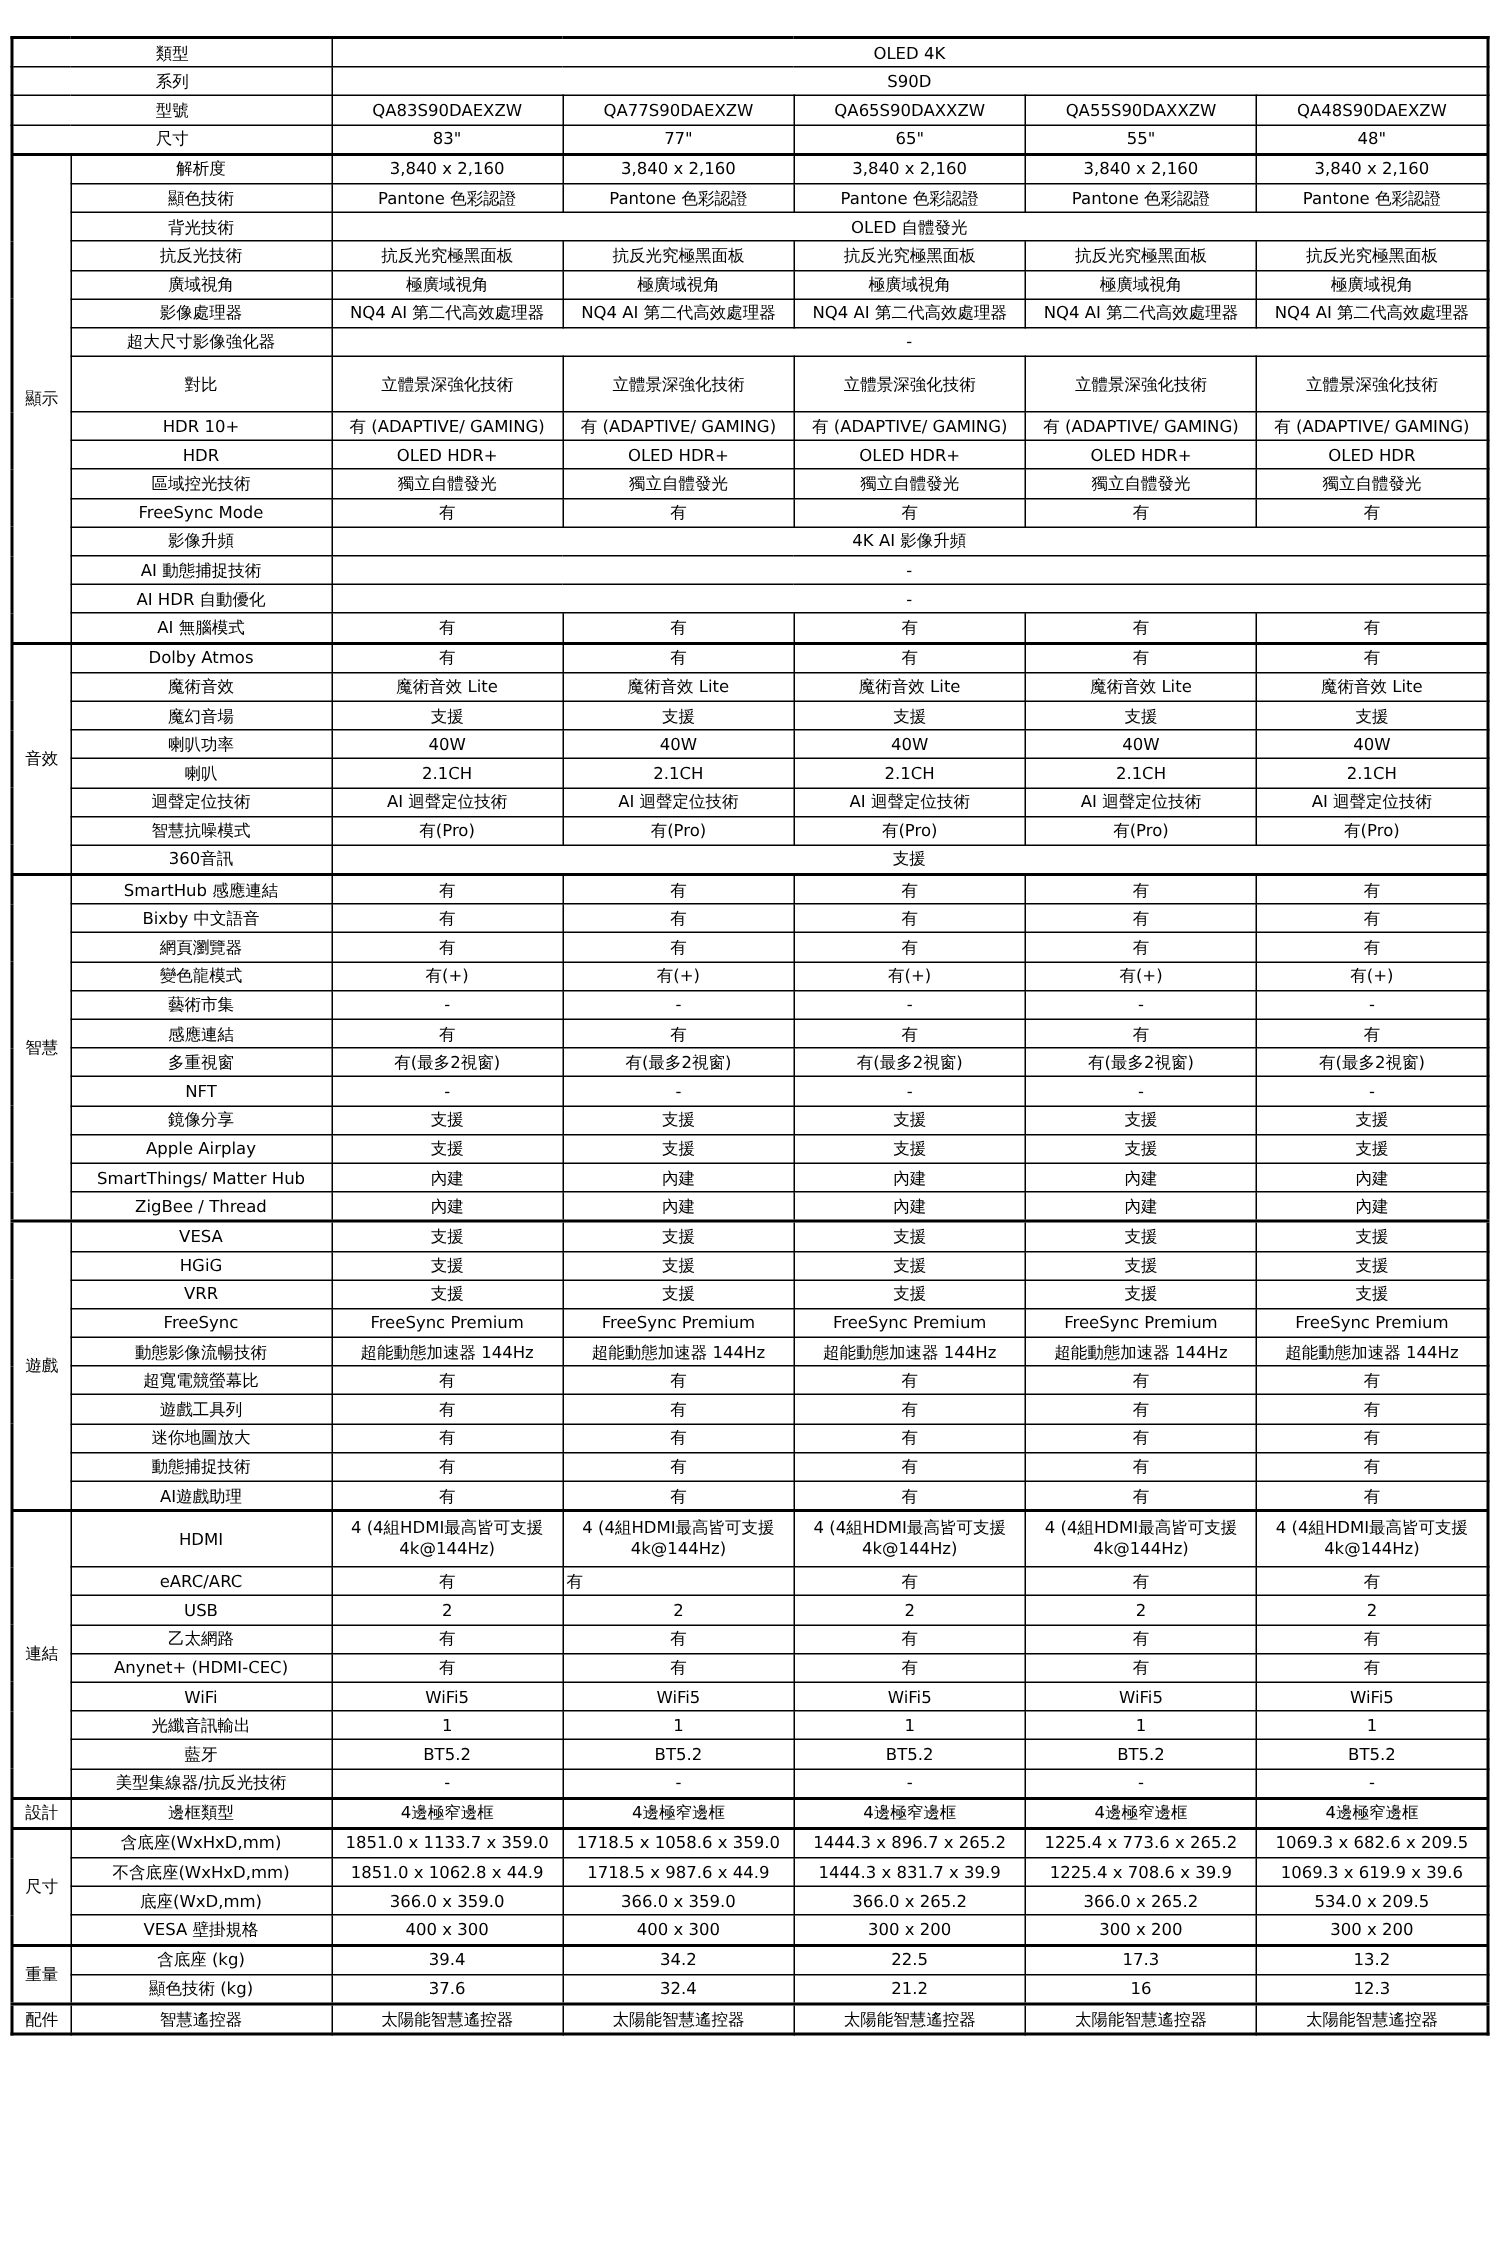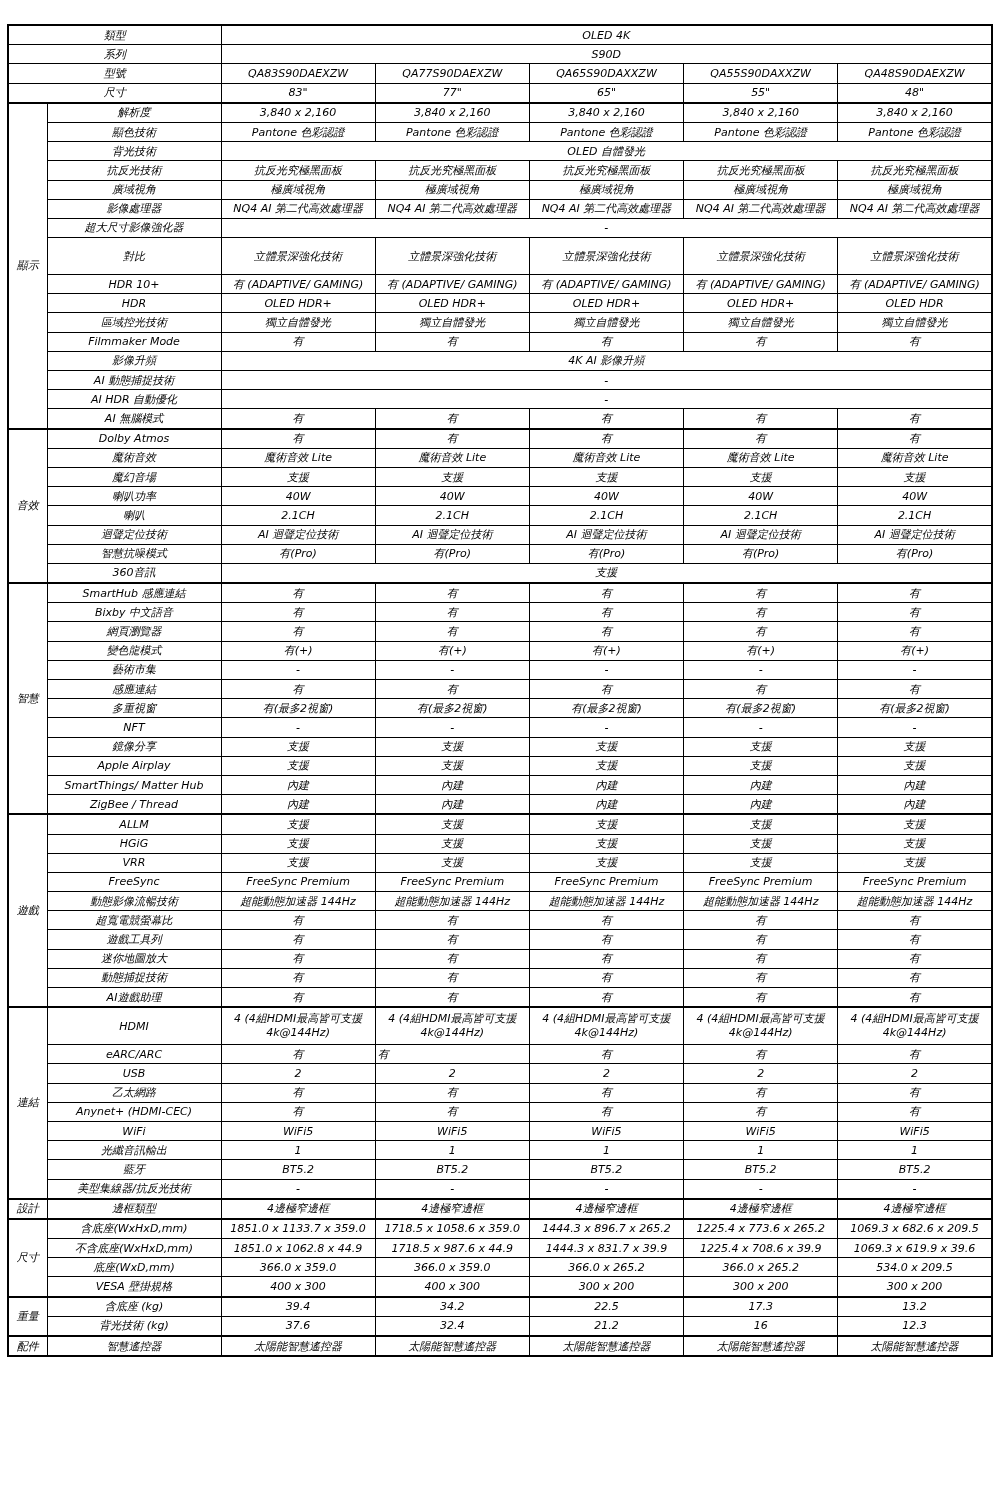--- a/index.html
+++ b/index.html
@@ -3,21 +3,20 @@
 <meta charset="utf-8">
 <style>
   html, body { margin: 0; padding: 0; background: #ffffff; }
   body { width: 1000px; height: 1500px; position: relative; font-family: "DejaVu Sans", "Liberation Sans", sans-serif; color: #000; }
   table.spec {
     position: absolute; left: 7px; top: 24px;
     border-collapse: collapse;
     table-layout: fixed;
     width: 984px;
     font-size: 11px;
-    font-style: italic;
   }
   table.spec td {
     border: 1px solid #000;
     text-align: center;
     vertical-align: middle;
     padding: 0 1px;
     height: 18.2px;
     line-height: 13px;
     white-space: nowrap;
     overflow: hidden;
@@ -146,21 +145,21 @@
       </tr>
       <tr>
         <td class="feat">區域控光技術</td>
         <td>獨立自體發光</td>
         <td>獨立自體發光</td>
         <td>獨立自體發光</td>
         <td>獨立自體發光</td>
         <td>獨立自體發光</td>
       </tr>
       <tr>
-        <td class="feat">Filmmaker Mode</td>
+        <td class="feat">FreeSync Mode</td>
         <td>有</td>
         <td>有</td>
         <td>有</td>
         <td>有</td>
         <td>有</td>
       </tr>
       <tr>
         <td class="feat">影像升頻</td>
         <td colspan="5">4K AI 影像升頻</td>
       </tr>
@@ -333,21 +332,21 @@
       <tr>
         <td class="feat">ZigBee / Thread</td>
         <td>內建</td>
         <td>內建</td>
         <td>內建</td>
         <td>內建</td>
         <td>內建</td>
       </tr>
       <tr class="sec-top">
         <td class="cat" rowspan="10">遊戲</td>
-        <td class="feat">ALLM</td>
+        <td class="feat">VESA</td>
         <td>支援</td>
         <td>支援</td>
         <td>支援</td>
         <td>支援</td>
         <td>支援</td>
       </tr>
       <tr>
         <td class="feat">HGiG</td>
         <td>支援</td>
         <td>支援</td>
@@ -537,21 +536,21 @@
       <tr class="sec-top">
         <td class="cat" rowspan="2">重量</td>
         <td class="feat">含底座 (kg)</td>
         <td>39.4</td>
         <td>34.2</td>
         <td>22.5</td>
         <td>17.3</td>
         <td>13.2</td>
       </tr>
       <tr>
-        <td class="feat">背光技術 (kg)</td>
+        <td class="feat">顯色技術 (kg)</td>
         <td>37.6</td>
         <td>32.4</td>
         <td>21.2</td>
         <td>16</td>
         <td>12.3</td>
       </tr>
       <tr class="sec-top">
         <td class="cat" rowspan="1">配件</td>
         <td class="feat">智慧遙控器</td>
         <td>太陽能智慧遙控器</td>

